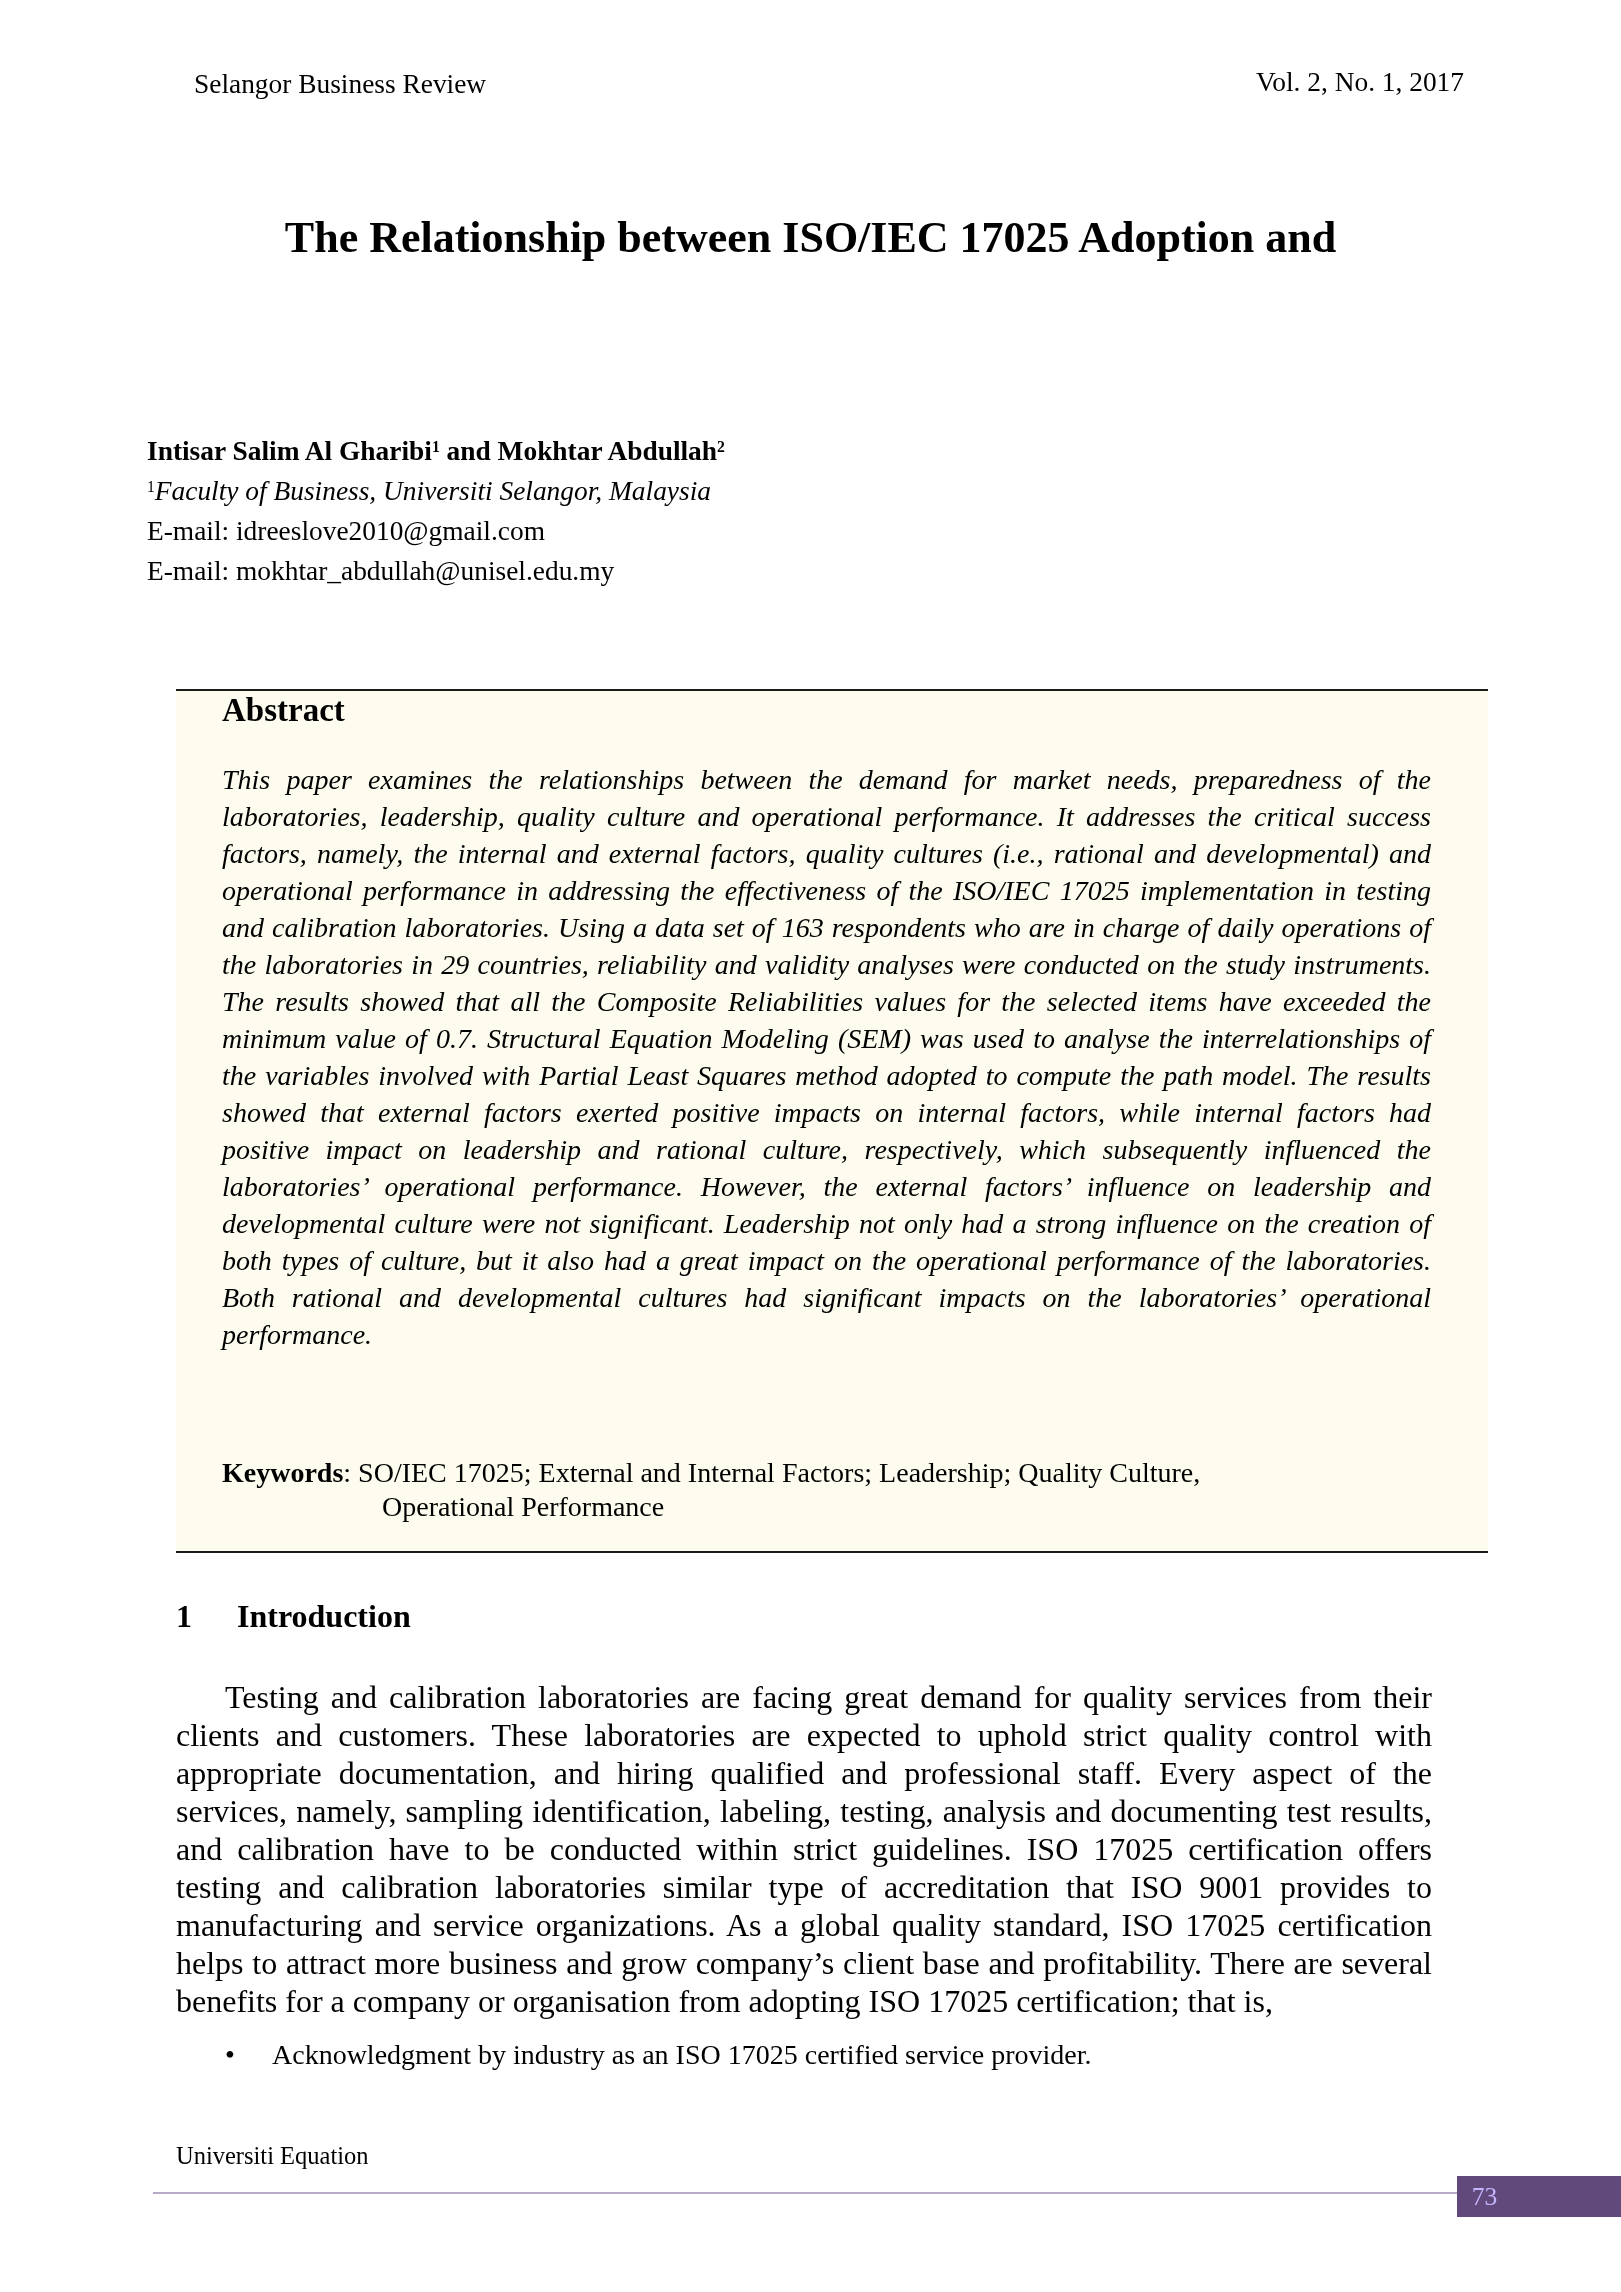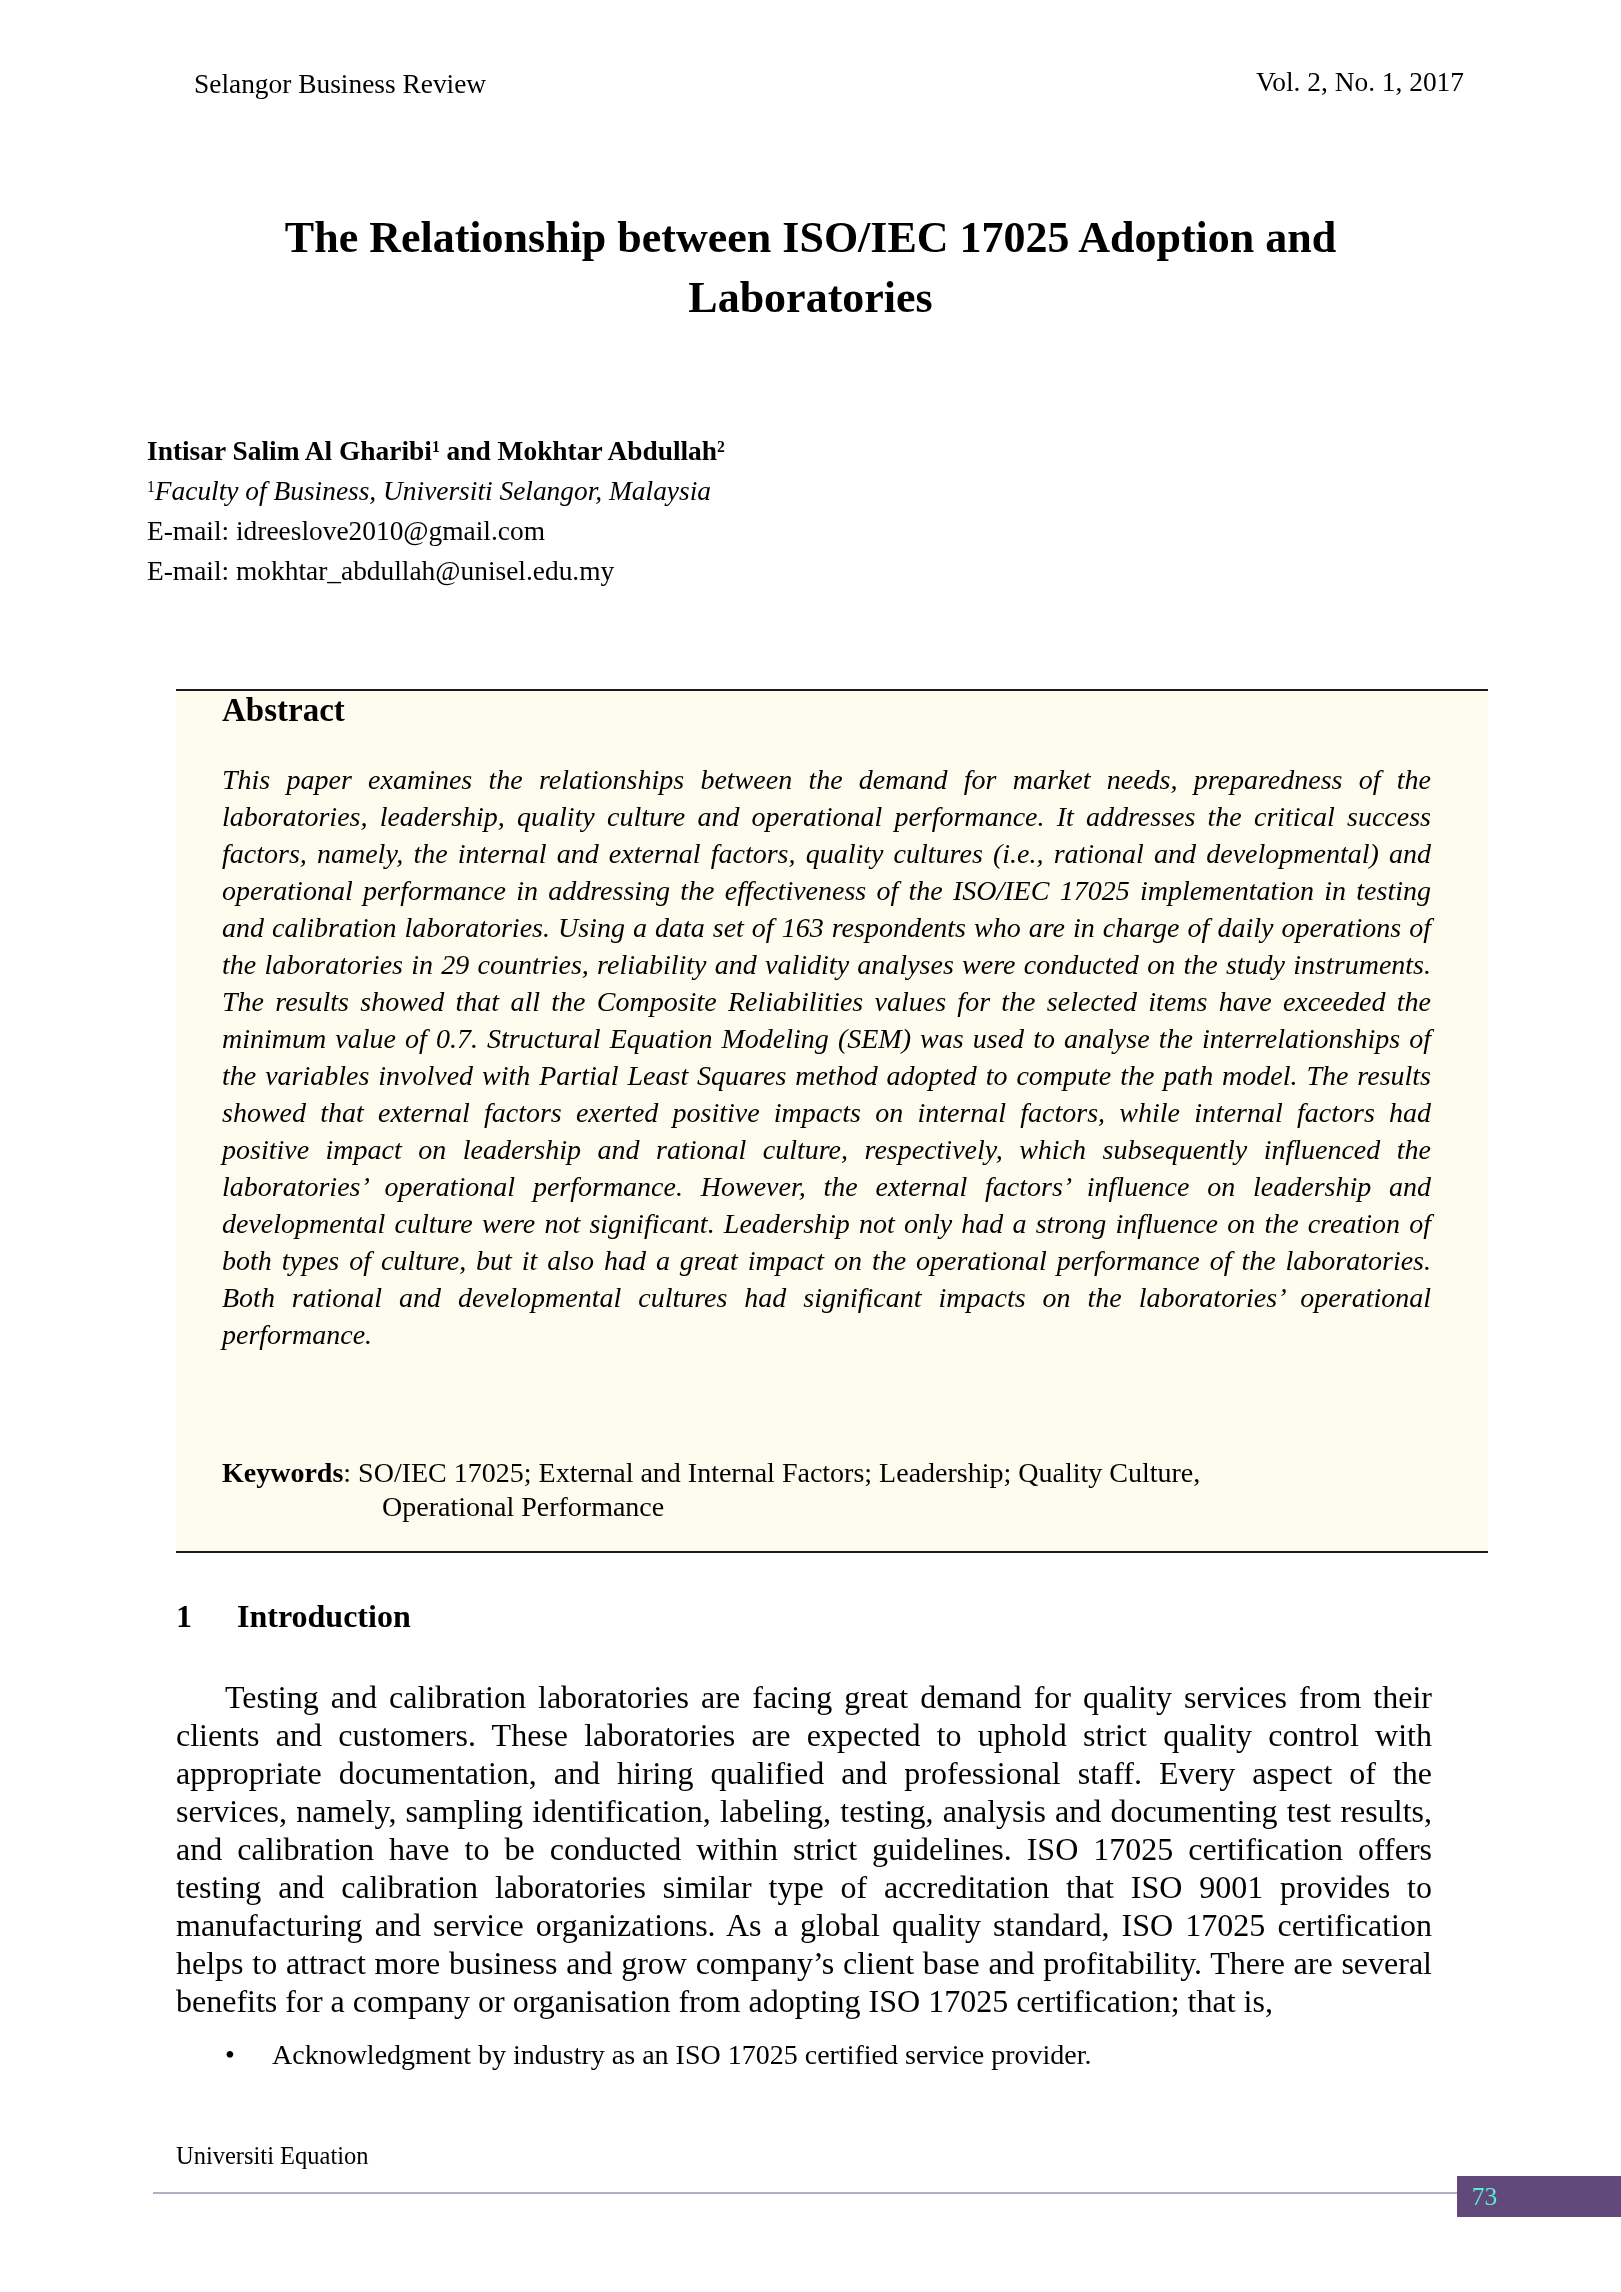--- a/index.html
+++ b/index.html
@@ -27,31 +27,30 @@
   .sec-head { left: 176px; top: 1598px; font-weight: bold; font-size: 32px; }
   .sec-head .num { display: inline-block; width: 61px; }
   .intro { left: 176px; width: 1256px; top: 1678px; font-size: 32px;
            line-height: 38px; text-align: justify; }
   .intro p { margin: 0; text-indent: 49px; }
   .bullet { left: 225px; top: 2039px; font-size: 28px; }
   .bullet .dot { display: inline-block; width: 47px; }
   .footer-left { left: 176px; top: 2142px; font-size: 24.5px; }
   .footer-line { left: 153px; top: 2192px; width: 1307px; height: 2px; background: #b8abca; }
   .page-box { left: 1457px; top: 2176px; width: 164px; height: 41px; background: #614a7b;
-              color: #5eead4; font-size: 25.5px; line-height: 41px; padding-left: 14.7px; box-sizing: border-box; }
+              color: #c4b5fd; font-size: 25.5px; line-height: 41px; padding-left: 14.7px; box-sizing: border-box; }
 </style>
 </head>
 <body>
 
 <div class="abs hdr-left">Selangor Business Review</div>
 <div class="abs hdr-right">Vol. 2, No. 1, 2017</div>
 
 <div class="abs title">
   <div>The Relationship between ISO/IEC 17025 Adoption and</div>
-  <div>Laboratories</div>
 </div>
 
 <div class="abs authors">
   <div class="names">
     <span>Intisar Salim Al Gharibi</span><sup>1</sup><span> and </span><span>Mokhtar Abdullah</span><sup>2</sup>
   </div>
   <div><sup>1</sup><span class="aff">Faculty of Business, Universiti Selangor, Malaysia</span></div>
   <div>E-mail: idreeslove2010@gmail.com</div>
   <div>E-mail: mokhtar_abdullah@unisel.edu.my</div>
 </div>

